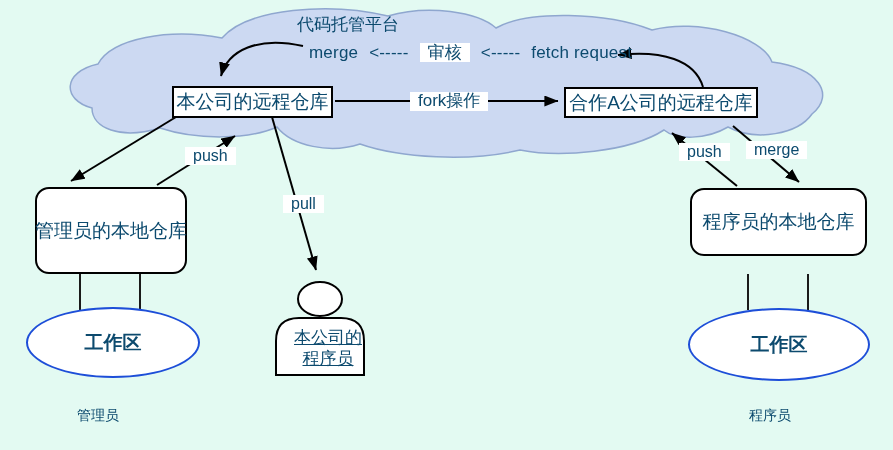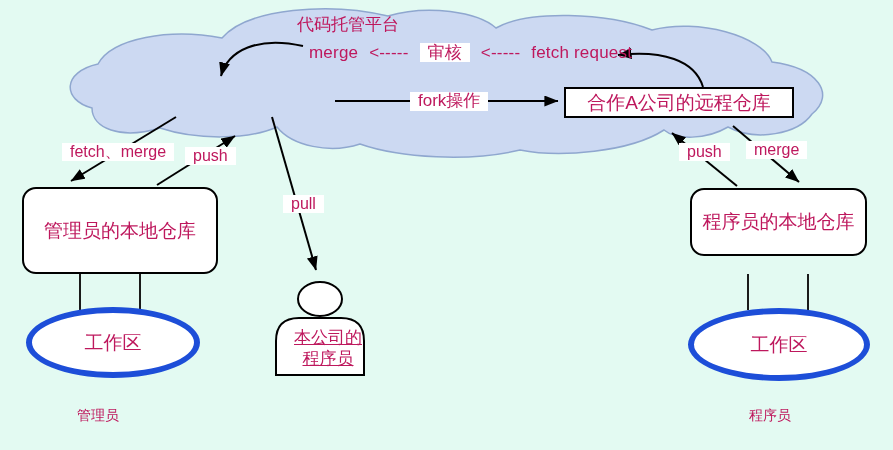--- a/index.html
+++ b/index.html
@@ -2,35 +2,35 @@
 <html><head>
 <meta charset="utf-8">
 <style>
   html,body{margin:0;padding:0;}
   #stage{
     position:relative;
     width:893px;height:450px;
     background:#e3faf2;
     font-family:"Liberation Sans","DejaVu Sans",sans-serif;
     overflow:hidden;
-    color:#be185d;
+    color:#0c4a6e;
   }
   #diagram-svg{position:absolute;left:0;top:0;z-index:1;}
   .node-box{
     position:absolute;z-index:2;
     background:#ffffff;border:2px solid #000;
     display:flex;align-items:center;justify-content:center;
     font-size:19px;white-space:nowrap;box-sizing:border-box;
   }
   .rounded{border-radius:14px;}
   .ellipse{
     position:absolute;z-index:2;
-    background:#ffffff;border:6px solid #1d4ed8;border-radius:50%;
+    background:#ffffff;border:2px solid #1d4ed8;border-radius:50%;
     display:flex;align-items:center;justify-content:center;
-    font-size:19px;box-sizing:border-box;
+    font-size:19px;box-sizing:border-box;font-weight:bold;
   }
   .lbl{
     position:absolute;z-index:3;white-space:nowrap;
     font-size:16px;line-height:1.1;
   }
   .lbl.white-bg{background:#ffffff;padding:0 8px;}
   .platform-title{font-size:17px;z-index:2;}
   .flow-text{font-size:17px;z-index:2;letter-spacing:0.2px;}
   .flow-text .seg{margin-right:6px;}
   .flow-text .review{background:#ffffff;padding:0 8px;}
@@ -98,29 +98,29 @@
   <div class="lbl platform-title" style="left:297px;top:16px;">代码托管平台</div>
 
   <div class="lbl flow-text" style="left:309px;top:44px;">
     <span class="seg">merge</span>
     <span class="seg">&lt;-----</span>
     <span class="review">审核</span>
     <span class="seg gap">&lt;-----</span>
     <span>fetch request</span>
   </div>
 
-  <div class="node-box" style="left:564px;top:87px;width:230px;height:31px;text-align:right;">合作A公司的远程仓库</div>
+  <div class="node-box" style="left:172px;top:86px;width:161px;height:32px;">本公司的远程仓库</div>
+  <div class="node-box" style="left:564px;top:87px;width:194px;height:31px;text-align:right;">合作A公司的远程仓库</div>
 
-  <div class="node-box rounded" style="left:22px;top:187px;width:196px;height:87px;">管理员的本地仓库</div>
+  <div class="node-box rounded" style="left:35px;top:187px;width:152px;height:87px;">管理员的本地仓库</div>
   <div class="node-box rounded" style="left:690px;top:188px;width:177px;height:68px;">程序员的本地仓库</div>
 
   <div class="ellipse" style="left:26px;top:307px;width:174px;height:71px;">工作区</div>
   <div class="ellipse" style="left:688px;top:308px;width:182px;height:73px;">工作区</div>
 
-  <div class="lbl white-bg" style="left:62px;top:143px;">fetch、merge</div>
   <div class="lbl white-bg" style="left:185px;top:147px;">push</div>
   <div class="lbl white-bg" style="left:410px;top:92px;font-size:17px;">fork操作</div>
   <div class="lbl white-bg" style="left:283px;top:195px;">pull</div>
   <div class="lbl white-bg" style="left:679px;top:143px;">push</div>
   <div class="lbl white-bg" style="left:746px;top:141px;">merge</div>
 
   <div class="person-label" style="left:278px;top:327px;width:100px;text-decoration:underline;">
     <div>本公司的</div>
     <div>程序员</div>
   </div>

